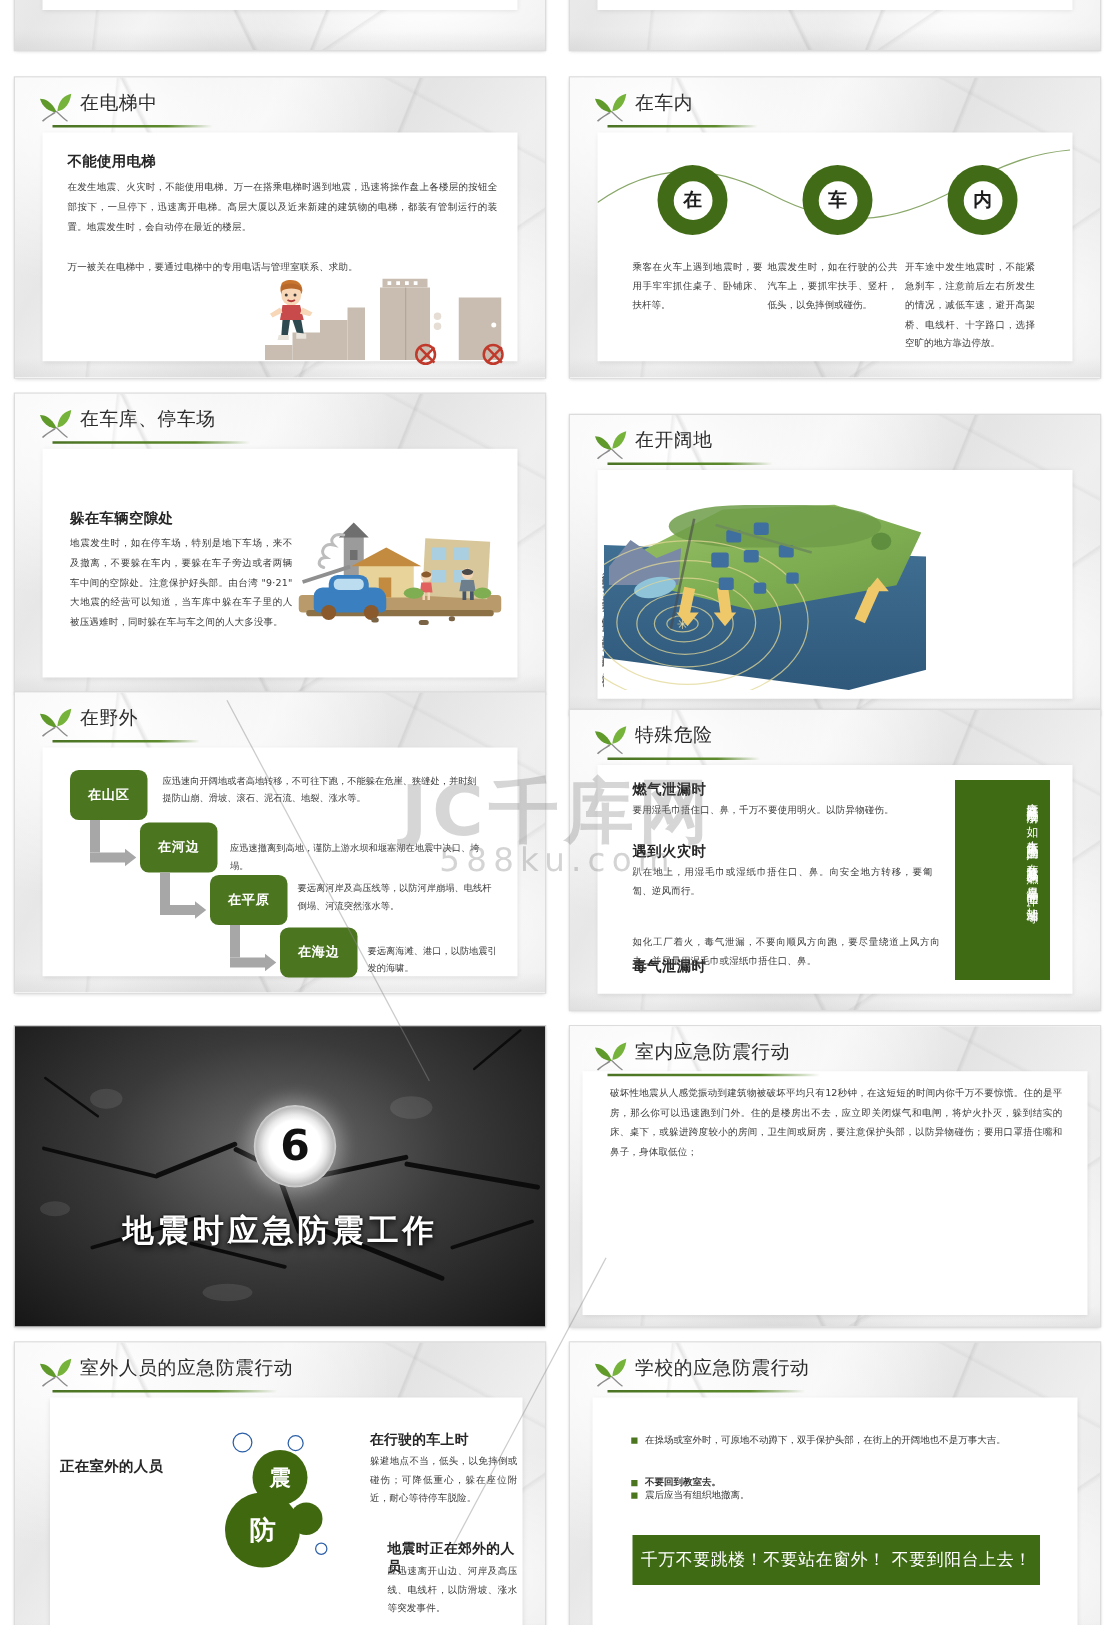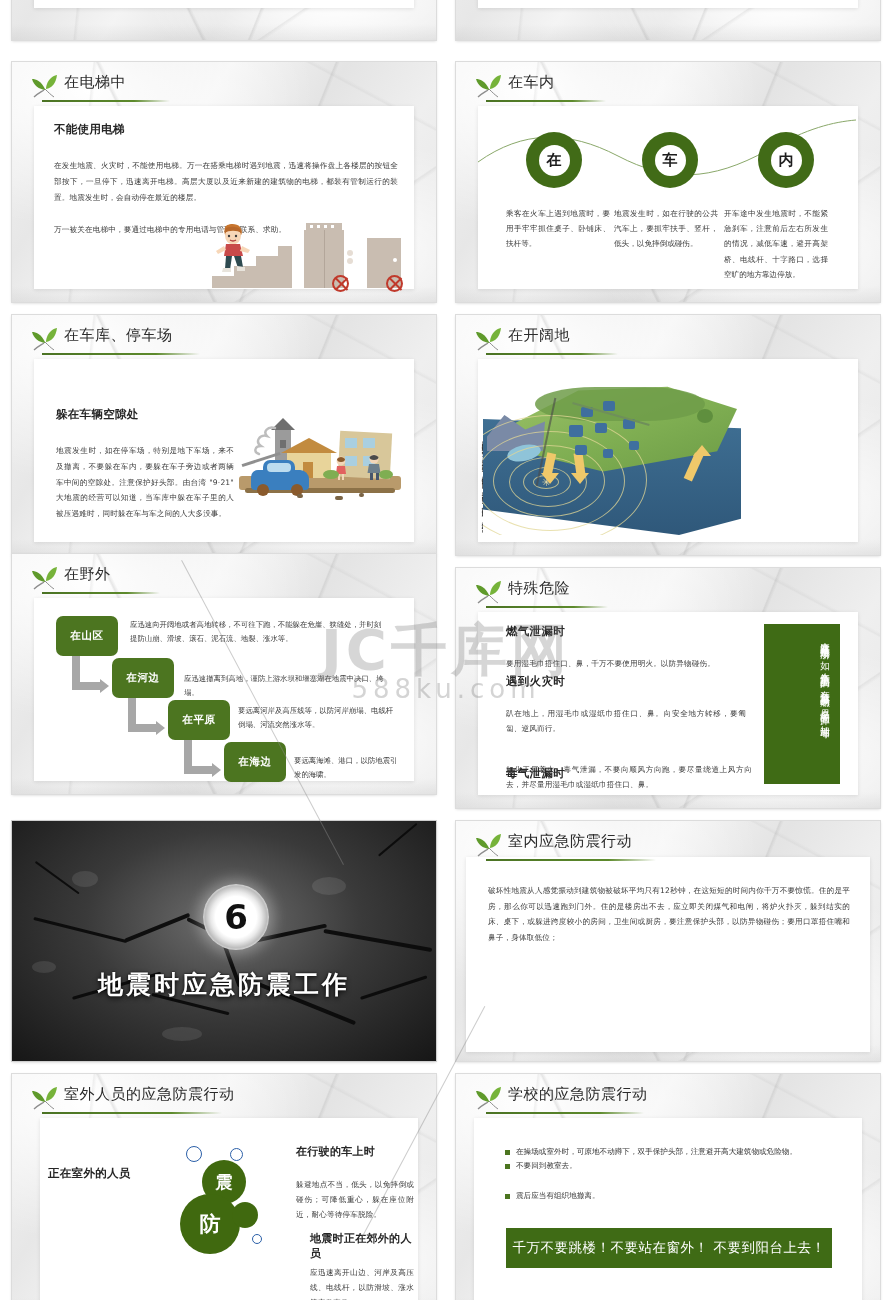--- a/index.html
+++ b/index.html
@@ -49,21 +49,21 @@
     position:absolute; left:12px; top:26px; height:2px;
     background:linear-gradient(90deg,#4b7324 0%,#5d8a2c 72%,rgba(93,138,44,0) 100%);
   }
   .card{
     position:absolute; background:#fff; z-index:2;
     box-shadow:0 1px 4px rgba(0,0,0,.10);
   }
 
   
   .h2{ font-size:11.5px; color:#262626; font-weight:bold; letter-spacing:.3px; }
-  .p{ font-size:7.6px; color:#3a3a3a; line-height:2.08; letter-spacing:.15px; text-align:justify;margin-top:16px; }
+  .p{ font-size:7.6px; color:#3a3a3a; line-height:2.08; letter-spacing:.15px; text-align:justify; }
   .p.tight{ line-height:1.95; }
 
   
   .ev-floor{ position:absolute; background:#c9bdb1; }
   .ev-crossed{ position:absolute; width:17px; height:17px; border-radius:50%;
                border:2px solid #c0392b; }
   .ev-crossed i,.ev-crossed b{ position:absolute; left:-1px; top:5.5px; width:17px; height:2px;
                background:#c0392b; display:block; }
   .ev-crossed i{ transform:rotate(45deg);} .ev-crossed b{ transform:rotate(-45deg);}
 
@@ -320,21 +320,21 @@
         </svg>
         <div class="gpart" style="left:84px; top:56px; width:16px; height:9px; border-radius:50%; background:#7fae52;"></div>
         <div class="gpart" style="left:140px; top:56px; width:14px; height:9px; border-radius:50%; background:#7fae52;"></div>
         <div class="gpart" style="left:58px; top:80px; width:6px; height:4px; border-radius:2px; background:#7a6445;"></div>
         <div class="gpart" style="left:96px; top:82px; width:8px; height:4px; border-radius:2px; background:#7a6445;"></div>
         <div class="gpart" style="left:120px; top:79px; width:5px; height:4px; border-radius:2px; background:#7a6445;"></div>
       </div>
     </div>
   </div>
 
-  <div class="slide" style="left:456px; top:315px; width:424px; height:240px;">
+  <div class="slide" style="left:456px; top:332px; width:424px; height:240px;">
     <div class="hd">
       <svg class="leaf" viewBox="0 0 30 28">
         <path d="M15 17 C11 9 6 7 2 7 C4 14 9 17 15 18 Z" fill="#5f9a2b"></path>
         <path d="M16 16 C17 8 22 4 27 3 C26 11 22 16 16 17 Z" fill="#76b33a"></path>
         <path d="M14 18 C11 20 7 22 4 25" stroke="#8d8d8d" stroke-width="1.3" fill="none"></path>
         <path d="M15 17 C18 20 21 23 24 25" stroke="#8d8d8d" stroke-width="1" fill="none"></path>
       </svg>
       <div class="ttl">在开阔地</div>
       <div class="rule" style="width:132px;"></div>
     </div>
@@ -539,22 +539,22 @@
       <svg class="leaf" viewBox="0 0 30 28">
         <path d="M15 17 C11 9 6 7 2 7 C4 14 9 17 15 18 Z" fill="#5f9a2b"></path>
         <path d="M16 16 C17 8 22 4 27 3 C26 11 22 16 16 17 Z" fill="#76b33a"></path>
         <path d="M14 18 C11 20 7 22 4 25" stroke="#8d8d8d" stroke-width="1.3" fill="none"></path>
         <path d="M15 17 C18 20 21 23 24 25" stroke="#8d8d8d" stroke-width="1" fill="none"></path>
       </svg>
       <div class="ttl">学校的应急防震行动</div>
       <div class="rule" style="width:158px;"></div>
     </div>
     <div class="card" style="left:18px; top:44px; width:388px; height:196px;">
-      <div class="bul" style="left:42px; top:28px; width:330px;">在操场或室外时，可原地不动蹲下，双手保护头部，注意避开高大建筑物或危险物。</div>
-      <div class="bul" style="left:42px; top:42px; width:330px;">不要回到教室去。</div>
+      <div class="bul" style="left:42px; top:28px; width:330px;">在操场或室外时，可原地不动蹲下，双手保护头部，在街上的开阔地也不是万事大吉。</div>
+      <div class="bul" style="left:42px; top:62px; width:330px;font-weight:bold;">不要回到教室去。</div>
       <div class="bul" style="left:42px; top:72px; width:330px;">震后应当有组织地撤离。</div>
       <div class="greenbox" style="left:32px; top:110px; width:326px; height:40px; display:flex; align-items:center; justify-content:center;">
         <span style="color:#fff; font-size:13.5px; letter-spacing:.5px;">千万不要跳楼！不要站在窗外！ 不要到阳台上去！</span>
       </div>
     </div>
   </div>
 
   <div class="wm">
     <div class="lineA" style="left:182px; top:560px; width:345px; transform:rotate(62deg); transform-origin:0 0;"></div>
     <div class="lineB" style="left:360px; top:1240px; width:265px; transform:rotate(-62deg); transform-origin:0 0;"></div>

